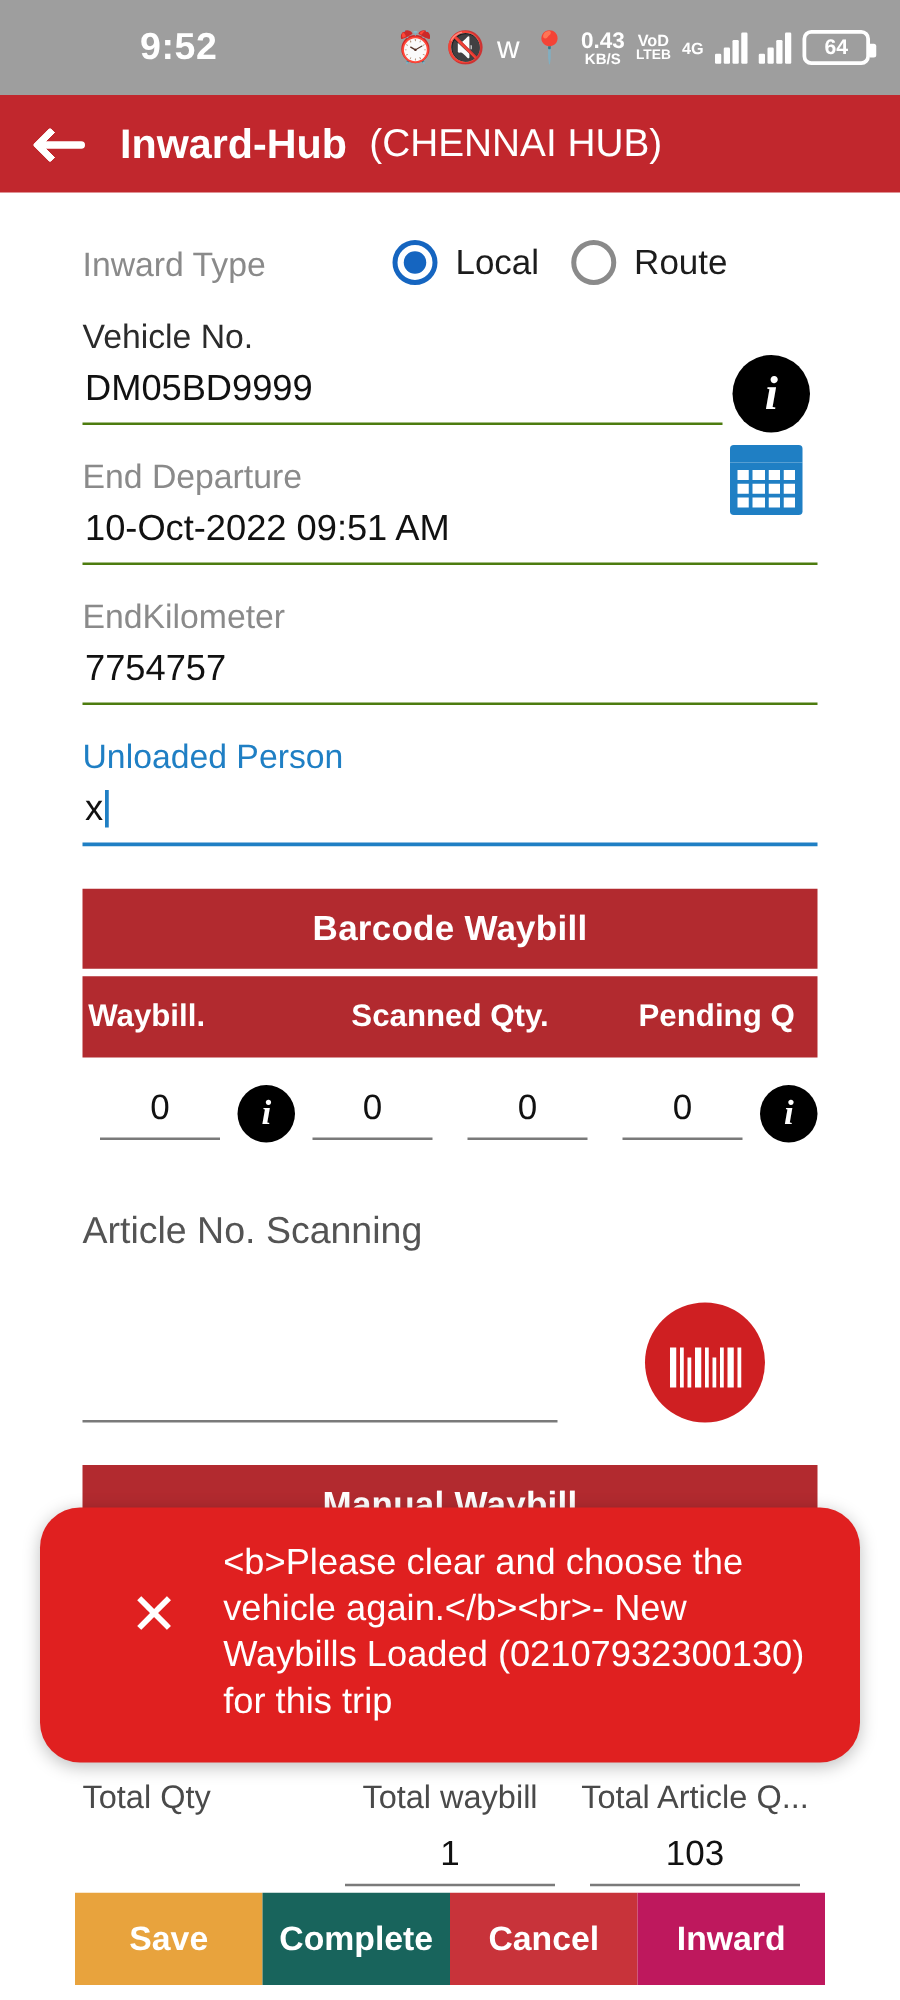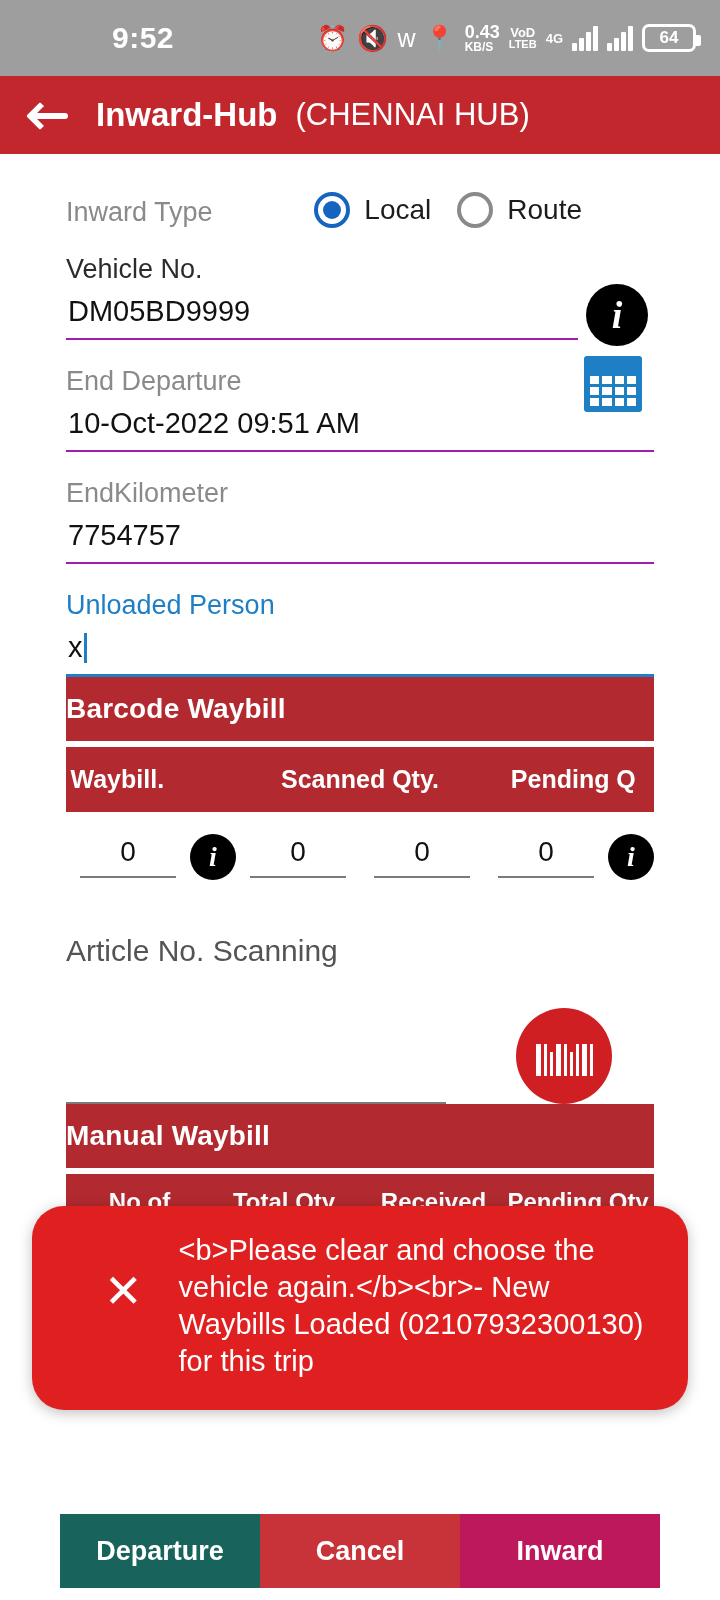--- a/index.html
+++ b/index.html
@@ -27,21 +27,21 @@
     margin-left: 88px;
     letter-spacing: .5px;
   }
   .status-right {
     margin-left: auto;
     display: flex;
     align-items: center;
     gap: 9px;
   }
   .sicon { font-size: 25px; line-height: 1; color:#fff; display:inline-block; }
-  .netspeed { text-align: left; line-height: 1.0; }
+  .netspeed { text-align: center; line-height: 1.0; }
   .netspeed .n1 { font-size: 18px; font-weight: 700; display:block; }
   .netspeed .n2 { font-size: 12px; font-weight: 700; display:block; }
   .volte { text-align:center; line-height:1.0; }
   .volte .v1 { font-size: 13px; font-weight: 700; display:block; }
   .volte .v2 { font-size: 11px; font-weight: 700; display:block; }
   .fourg { font-size: 13px; font-weight: 700; }
   .bars { display: flex; align-items: flex-end; gap: 2px; height: 26px; }
   .bars i { display:block; width: 5px; background:#fff; border-radius:1px; }
   .bars i:nth-child(1){height:8px}
   .bars i:nth-child(2){height:13px}
@@ -92,21 +92,21 @@
   }
   .radio.checked .circle { border-color: #1565c0; }
   .radio .dot { width: 18px; height: 18px; border-radius:50%; background:#1565c0; display:none;}
   .radio.checked .dot { display:block; }
   .radio .txt { font-size: 28px; color:#1c1c1c; }
 
   .field { position: relative; margin-top: 26px; }
   .field .flabel { font-size: 27px; }
   .field .fvalue {
     font-size: 29px; color:#111; padding: 10px 0 10px 2px;
-    border-bottom: 2px solid #a21caf; width: 100%;
+    border-bottom: 2px solid #4d7c0f; width: 100%;
   }
   .field.short .fvalue { width: 512px; }
   .field.date .fvalue { width: 100%; }
   .field.active .fvalue { border-bottom: 3px solid #1f7fc4; }
   .caret {
     display:inline-block; width:3px; height:30px; background:#1f7fc4;
     vertical-align:-6px; margin-left:1px;
   }
 
   .info-badge {
@@ -118,21 +118,21 @@
 
   .cal-icon { position:absolute; right: 12px; top: -10px; width: 58px; height: 56px; }
   .cal-icon .top { position:absolute; top:0; left:0; right:0; height:14px; background:#1f7fc4; border-radius:3px 3px 0 0;}
   .cal-icon .body { position:absolute; top:14px; left:0; right:0; bottom:0; background:#1f7fc4; border-radius:0 0 3px 3px;}
   .cal-icon .grid { position:absolute; top:20px; left:6px; right:6px; bottom:6px; display:grid;
     grid-template-columns: repeat(4, 1fr); grid-template-rows: repeat(3,1fr); gap:3px;}
   .cal-icon .grid span { background:#fff; display:block; }
 
   
   .banner {
-    background:#b22a2f; color:#fff; text-align:left;
+    margin-top: 34px; background:#b22a2f; color:#fff; text-align:center;
     font-size: 28px; font-weight:700; padding: 16px 0; letter-spacing:.2px;
   }
   .thead {
     background:#b22a2f; color:#fff; display:flex; font-size: 25px; font-weight:700;
     padding: 18px 0; margin-top: 6px;
   }
   .thead .c { flex: 1; text-align:center; white-space: nowrap; }
   .thead.clip { overflow: hidden; }
   .thead .c.first { text-align:left; margin-left: -26px; }
   .thead .c.last { margin-right: -26px; }
@@ -346,32 +346,38 @@
     <div class="trow2">
       <div class="cell">1</div>
       <div class="cell">103</div>
       <div class="cell">103</div>
       <div class="cell">0</div>
       <div class="row-badge">
           <span class="info-badge">i</span>
         </div>
     </div>
 
+    <div class="subrow-labels">
+      <div class="sc left">Total Qty</div>
+      <div class="sc">Total waybill</div>
+      <div class="sc">Total Article Q...</div>
+    </div>
     <div class="trow3">
       <div class="cell" style="border-bottom:none"></div>
       <div class="cell">1</div>
       <div class="cell">103</div>
     </div>
 
   </div>
 
   <div class="toast">
     <div class="x">✕</div>
     <div class="msg">&lt;b&gt;Please clear and choose the vehicle again.&lt;/b&gt;&lt;br&gt;- New Waybills Loaded (02107932300130) for this trip</div>
   </div>
 
   <div class="bottombar">
-    <div class="bbtn complete">Departure</div>
+    <div class="bbtn save">Save</div>
+    <div class="bbtn complete">Complete</div>
     <div class="bbtn cancel">Cancel</div>
     <div class="bbtn inward">Inward</div>
   </div>
 
 </div>
 
 </body></html>

